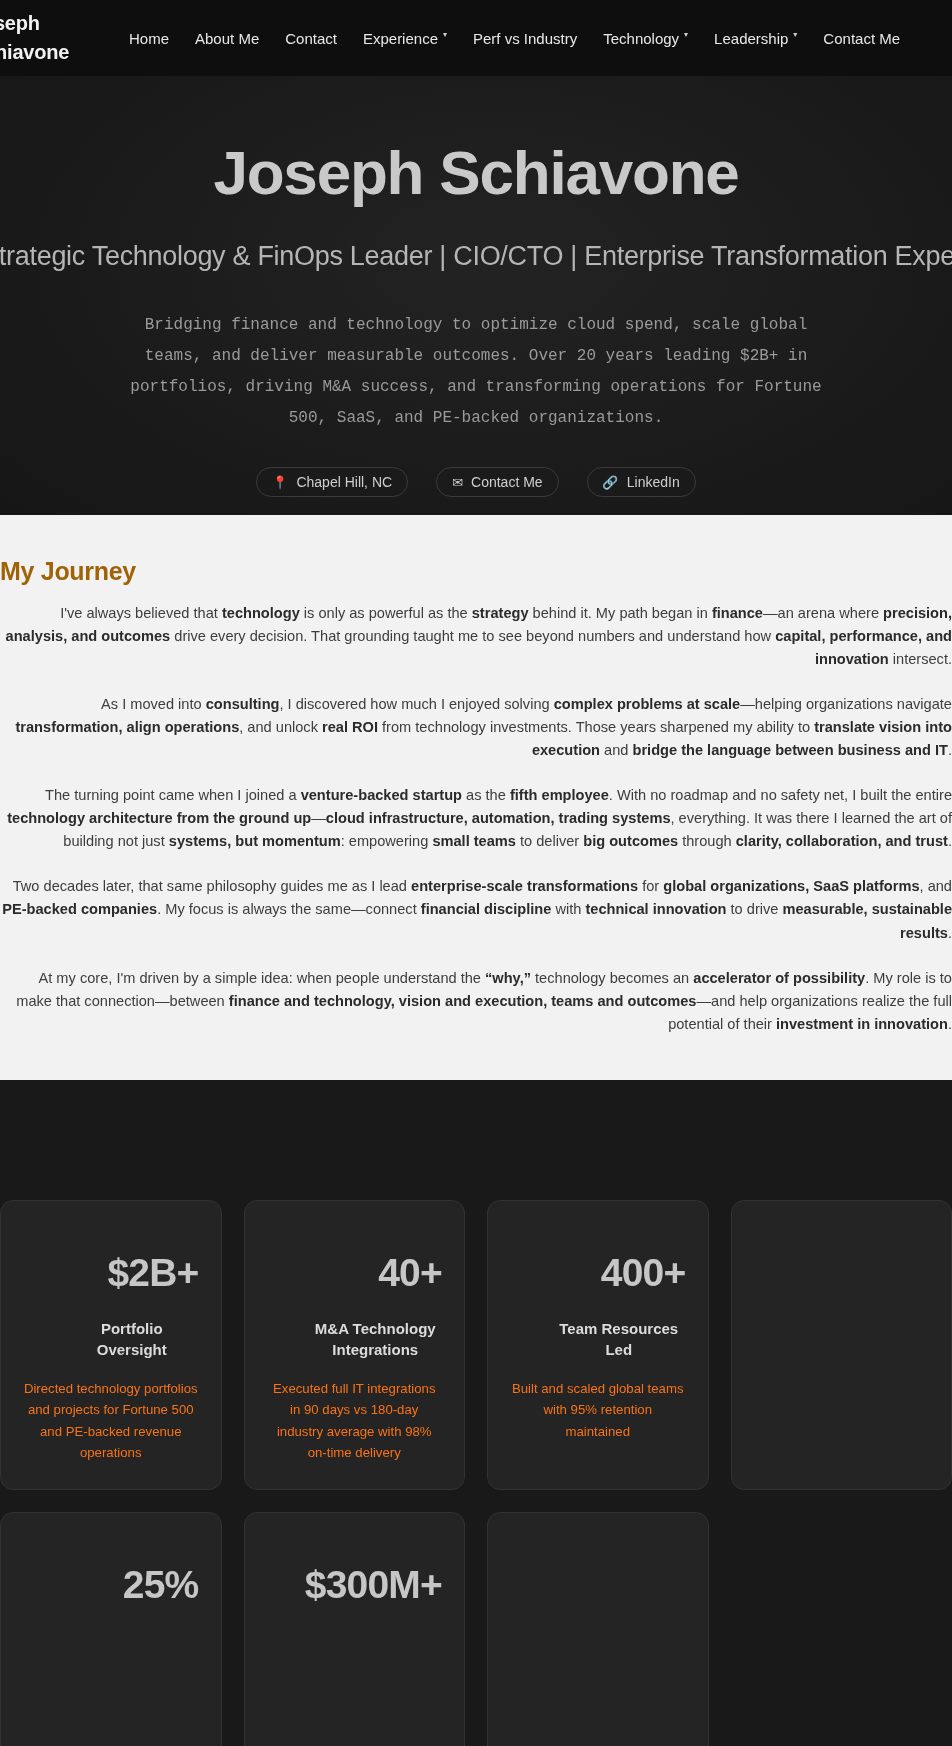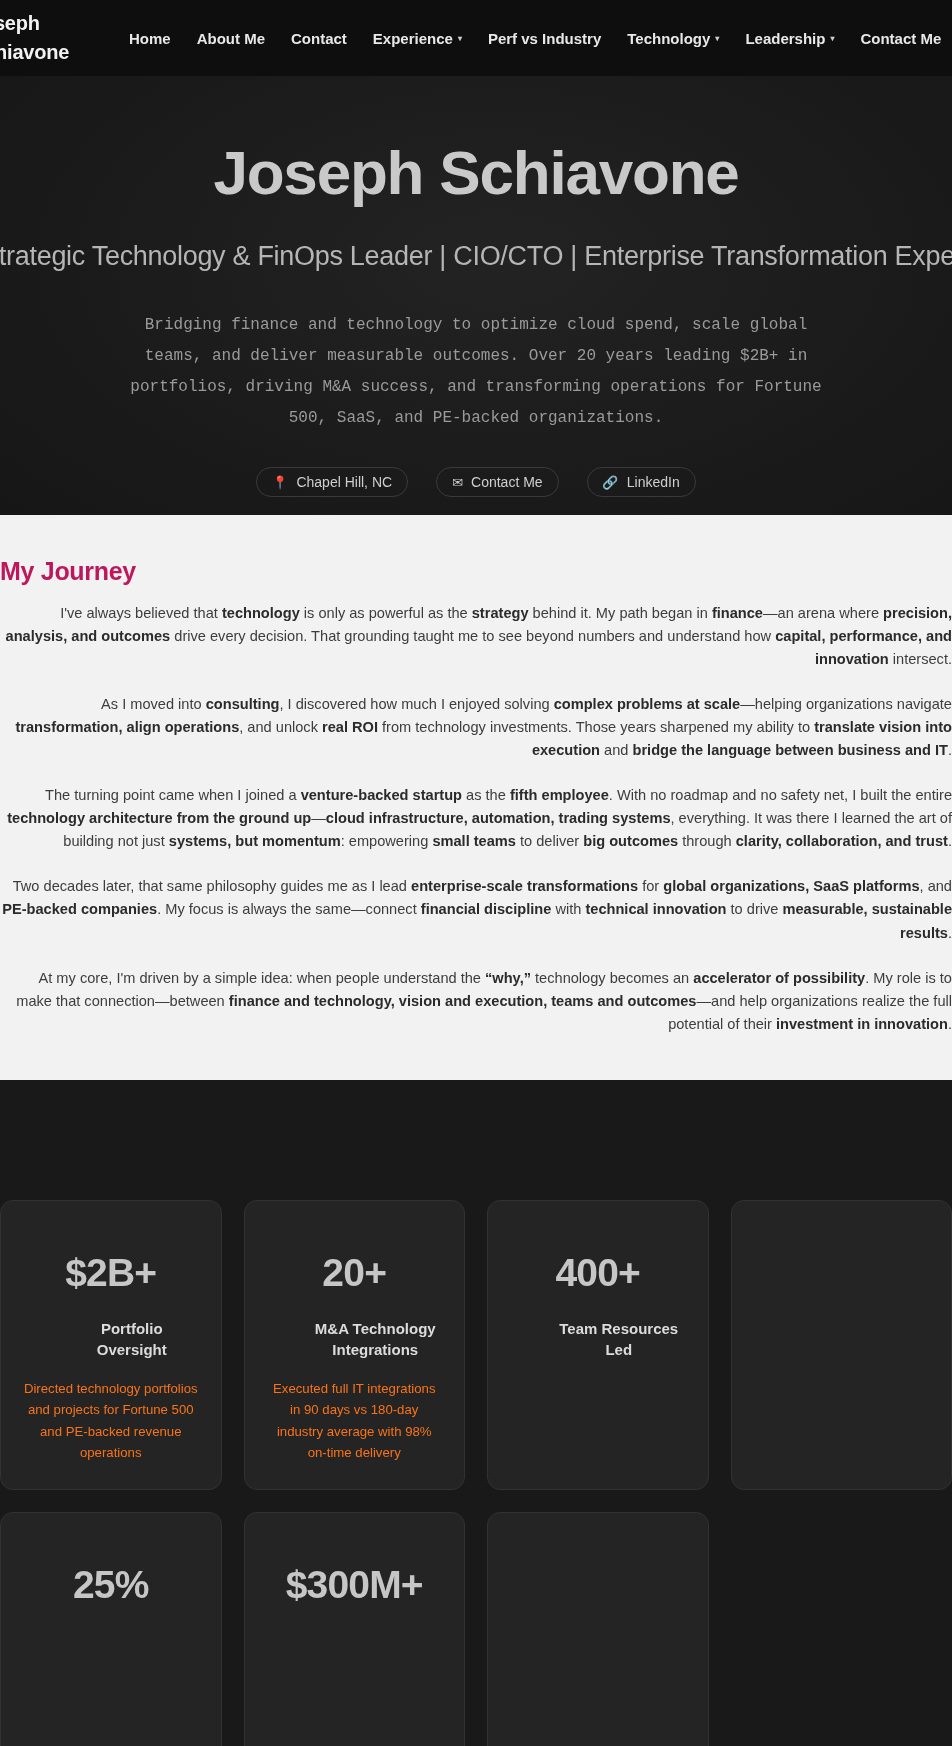--- a/index.html
+++ b/index.html
@@ -39,24 +39,22 @@
     display:flex;
     align-items:center;
     gap:26px;
     margin-left:38px;
   }
   .nav-link {
     color:#e8e8e8;
     font-size:15px;
     white-space:nowrap;
     display:flex;
-    align-items:center;
     gap:5px;
     cursor:pointer;
-    font-weight:bold;
   }
   .caret {
     font-size:8px;
     line-height:1;
     color:#cfcfcf;
     position:relative;
     top:1px;
   }
 
   
@@ -111,21 +109,21 @@
   .chip-ico { font-size:13px; line-height:1; }
 
   
   .journey {
     background:#f2f2f2;
     padding:42px 47px 44px;
   }
   .journey h2 {
     font-size:25px;
     font-weight:700;
-    color:#be185d;
+    color:#a16207;
     margin-bottom:16px;
     letter-spacing:-0.3px;
   }
   .journey p {
     font-size:14.6px;
     line-height:1.58;
     color:#3d3d3d;
     margin-bottom:22px;
     text-align:right;
   }
@@ -145,21 +143,21 @@
   }
   .stat-card {
     background:#242424;
     border:1px solid #323232;
     border-radius:13px;
     padding:28px 22px 26px;
     text-align:center;
     min-height:254px;
     display:flex;
     flex-direction:column;
-    align-items:center;
+    align-items:flex-end;
   }
   .stat-num {
     font-size:39px;
     font-weight:700;
     color:#c6c6c6;
     letter-spacing:-0.8px;
     margin-bottom:26px;
     margin-top:24px;
     line-height:1;
   }
@@ -247,27 +245,28 @@
   </section>
 
   <section class="stats">
     <div class="stats-grid" id="stats-grid">
         <div class="stat-card">
           <div class="stat-num">$2B+</div>
           <div class="stat-label">Portfolio Oversight</div>
           <div class="stat-desc">Directed technology portfolios and projects for Fortune 500 and PE-backed revenue operations</div>
         </div>
         <div class="stat-card">
-          <div class="stat-num">20+</div>
+          <div class="stat-num">40+</div>
           <div class="stat-label">M&amp;A Technology Integrations</div>
           <div class="stat-desc">Executed full IT integrations in 90 days vs 180-day industry average with 98% on-time delivery</div>
         </div>
         <div class="stat-card">
           <div class="stat-num">400+</div>
           <div class="stat-label">Team Resources Led</div>
+          <div class="stat-desc">Built and scaled global teams with 95% retention maintained</div>
         </div>
         <div class="stat-card">
           <div class="stat-num"></div>
           <div class="stat-label"></div>
           <div class="stat-desc"></div>
         </div>
         <div class="stat-card">
           <div class="stat-num">25%</div>
           <div class="stat-label"></div>
           <div class="stat-desc"></div>

